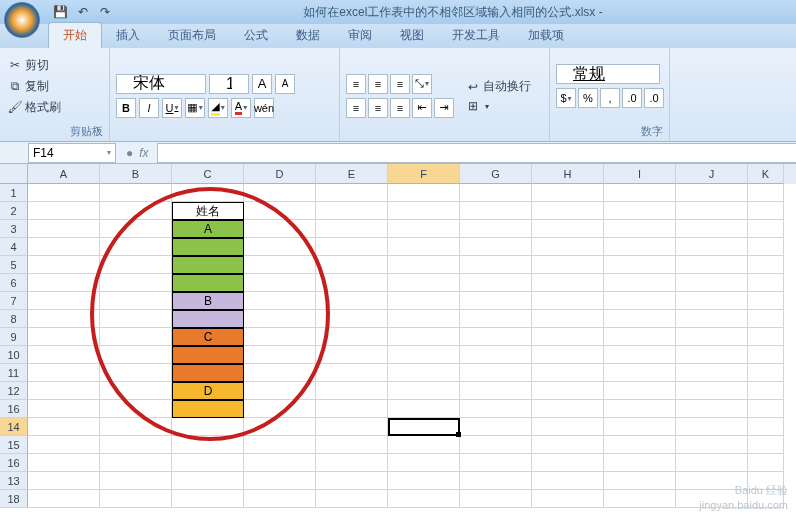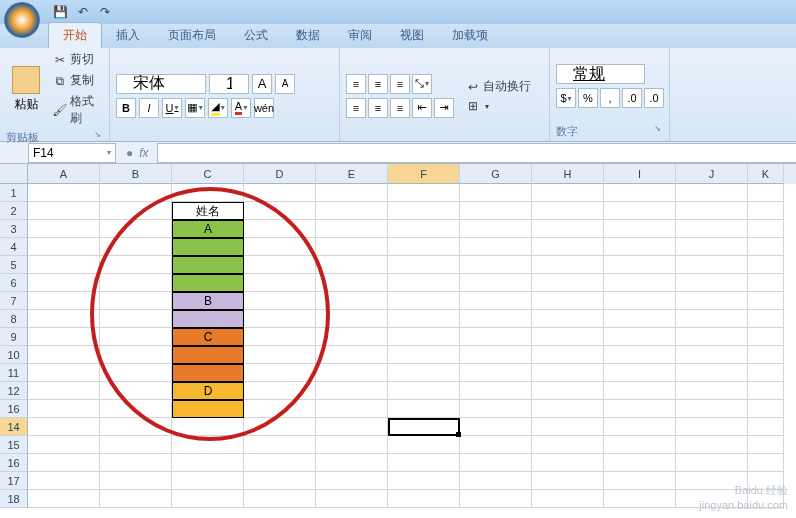--- a/index.html
+++ b/index.html
@@ -14,21 +14,21 @@
 
 
 .tabs { height: 24px; background: linear-gradient(#cfe3f7,#bed8f0); display: flex; align-items: flex-end; padding-left: 48px; }
 .tab { padding: 4px 14px; color: #3b5d87; cursor: pointer; }
 .tab.active { background: #e8f0fa; border-radius: 4px 4px 0 0; border: 1px solid #9bb8d5; border-bottom: none; color: #c05020; }
 
 
 .ribbon { height: 94px; background: linear-gradient(#e9f1fb,#d7e6f7); border-bottom: 1px solid #9bb8d5; display: flex; }
 .group { border-right: 1px solid #b8cfe5; display: flex; flex-direction: column; padding: 2px 6px 0; }
 .group-body { flex: 1; display: flex; gap: 4px; }
-.group-label { text-align: left; color: #5a7aa0; font-size: 11px; padding: 2px 0; position: relative; }
+.group-label { text-align: right; color: #5a7aa0; font-size: 11px; padding: 2px 0; position: relative; }
 .group-label::after { content: "↘"; position: absolute; right: 2px; font-size: 8px; color: #5a7aa0; }
 
 .big-btn { width: 44px; display: flex; flex-direction: column; align-items: center; justify-content: center; gap: 2px; padding: 4px; }
 .big-icon { width: 28px; height: 28px; background: #f4d090; border: 1px solid #c0a050; }
 .mini-col { display: flex; flex-direction: column; gap: 2px; justify-content: center; }
 .mini-row { display: flex; align-items: center; gap: 3px; color: #345; padding: 1px 2px; }
 .mini-icon { width: 14px; height: 14px; display: inline-flex; align-items: center; justify-content: center; }
 
 .font-panel { display: flex; flex-direction: column; gap: 4px; justify-content: center; }
 .font-row { display: flex; gap: 3px; align-items: center; }
@@ -71,41 +71,39 @@
 </head>
 <body>
 
 <div class="title-bar">
   <div class="office-btn"></div>
   <div class="qat">
     <span class="qat-item">💾</span>
     <span class="qat-item">↶</span>
     <span class="qat-item">↷</span>
   </div>
+  <div class="title-text">如何在excel工作表中的不相邻区域输入相同的公式.xlsx -</div>
 </div>
 
 <div class="tabs">
   <div class="tab active">开始</div>
   <div class="tab">插入</div>
   <div class="tab">页面布局</div>
   <div class="tab">公式</div>
   <div class="tab">数据</div>
   <div class="tab">审阅</div>
   <div class="tab">视图</div>
+  <div class="tab">开发工具</div>
   <div class="tab">加载项</div>
 </div>
 
 <div class="ribbon">
 
   <div class="group" style="width:110px">
     <div class="group-body">
-      <div class="big-btn">
-        <div class="big-icon"></div>
-        <span>粘贴</span>
-      </div>
       <div class="mini-col">
         <div class="mini-row">
             <span class="mini-icon">✂</span>
             <span>剪切</span>
           </div>
         <div class="mini-row">
             <span class="mini-icon">⧉</span>
             <span>复制</span>
           </div>
         <div class="mini-row">
@@ -173,21 +171,21 @@
             <span class="mini-icon">⊞</span>
             <span style="font-size:8px;margin-left:2px">▾</span>
           </div>
       </div>
     </div>
   </div>
 
   <div class="group" style="width:120px">
     <div class="group-body">
       <div class="num-panel">
-        <input class="combo" style="width: 89px; text-decoration: underline;" value="常规">
+        <input class="combo" style="width: 104px; text-decoration: underline;" value="常规">
         <div class="align-row">
           <div class="btn-sq btn-dd">$</div>
           <div class="btn-sq">%</div>
           <div class="btn-sq">,</div>
           <div class="btn-sq">.0</div>
           <div class="btn-sq">.0</div>
         </div>
       </div>
     </div>
     <div class="group-label">数字</div>
@@ -232,21 +230,21 @@
       <div class="row-h">7</div>
       <div class="row-h">8</div>
       <div class="row-h">9</div>
       <div class="row-h">10</div>
       <div class="row-h">11</div>
       <div class="row-h">12</div>
       <div class="row-h">16</div>
       <div class="row-h sel">14</div>
       <div class="row-h">15</div>
       <div class="row-h">16</div>
-      <div class="row-h">17</div>
+      <div class="row-h">13</div>
       <div class="row-h">18</div>
     </div>
   <div class="cells" id="cells">
       <div class="cell-row">
         <div class="cell" style="width: 72px;"></div>
         <div class="cell" style="width: 72px;"></div>
         <div class="cell" style="width: 72px;"></div>
         <div class="cell" style="width: 72px;"></div>
         <div class="cell" style="width: 72px;"></div>
         <div class="cell" style="width: 72px;"></div>

